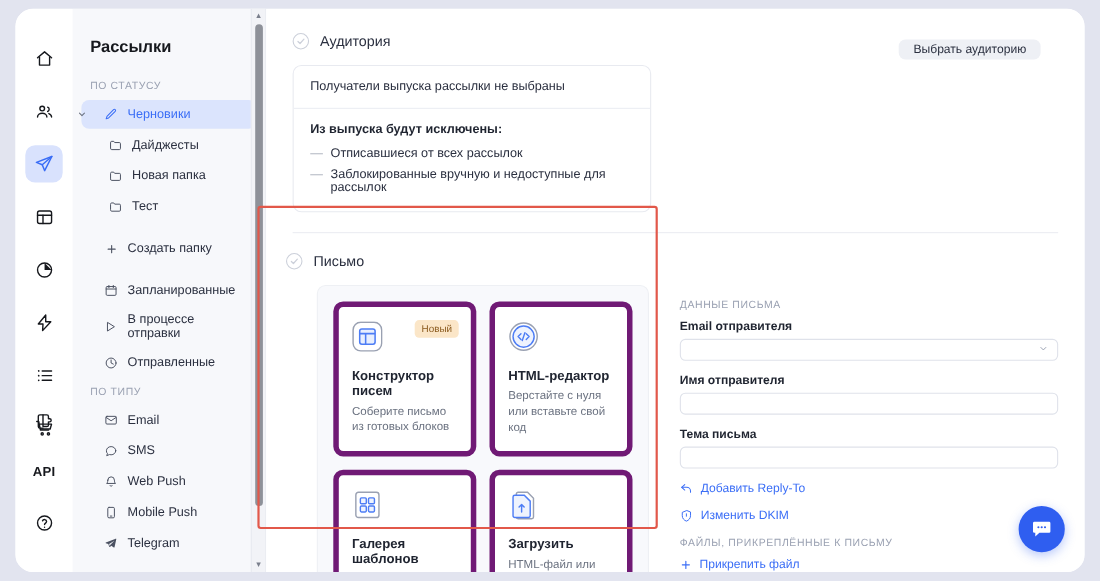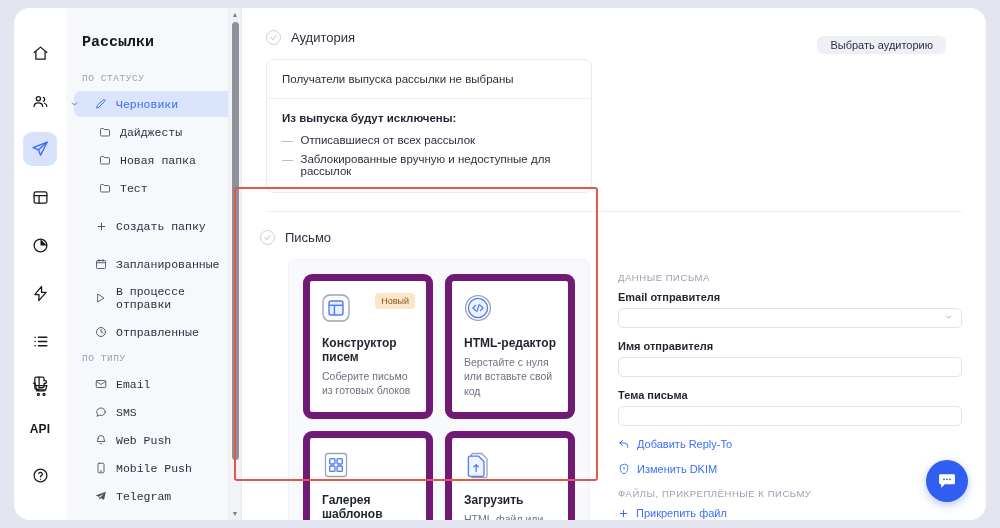--- a/index.html
+++ b/index.html
@@ -41,21 +41,21 @@
   .rail-api { font-size: 12px; font-weight: 700; letter-spacing: .2px; color:#16181d; }
 
   
   .sidebar {
     width: 176px; flex: 0 0 176px;
     background: #f7f8fb;
     border-right: 1px solid #e8eaf0;
     position: relative;
     padding: 0;
   }
-  .sidebar-inner { padding: 26px 0 0 0; font-family: Liberation Mono, monospace; }
+  .sidebar-inner { padding: 26px 0 0 0; }
   .sb-title {
     font-size: 15px; font-weight: 700; color: #16181d;
     padding: 0 16px 16px 16px;
   }
   .sb-group {
     font-size: 9.5px; letter-spacing: .55px; color: #9aa1b2;
     text-transform: uppercase;
     padding: 6px 16px 7px 16px;
   }
   .sb-row {
@@ -133,21 +133,21 @@
   .letter-head {
     display:flex; align-items:center; gap:10px;
     font-size:13px; color:#2b3040; padding: 0 0 14px 18px;
   }
   .cards-panel {
     background: #f8f9fc; border: 1px solid #eef0f4; border-radius: 8px;
     margin: 0 16px 0 46px; padding: 14px; display: grid;
     grid-template-columns: 1fr 1fr; gap: 12px;
   }
   .opt-card {
-    background: #fff; border: 7px solid #701a75; border-radius: 9px;
+    background: #fff; border: 5px solid #701a75; border-radius: 9px;
     padding: 13px 12px 14px 12px; position: relative; min-height: 98px;
   }
   .opt-ico { width: 28px; height: 28px; margin-bottom: 14px; }
   .opt-title { font-size: 12px; font-weight: 700; color: #1f2430; margin-bottom: 5px; }
   .opt-sub { font-size: 10.5px; color: #6b7280; line-height: 1.38; }
   .new-badge {
     position: absolute; right: 11px; top: 12px;
     background: #fbe6c8; color: #8a5a1e;
     font-size: 9px; border-radius: 4px; padding: 3px 6px;
   }

